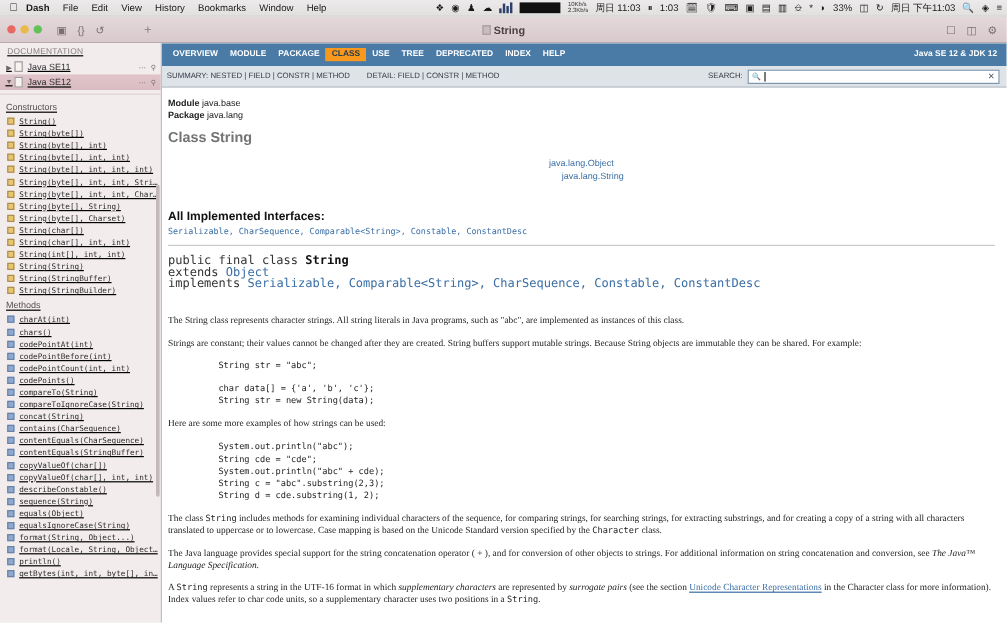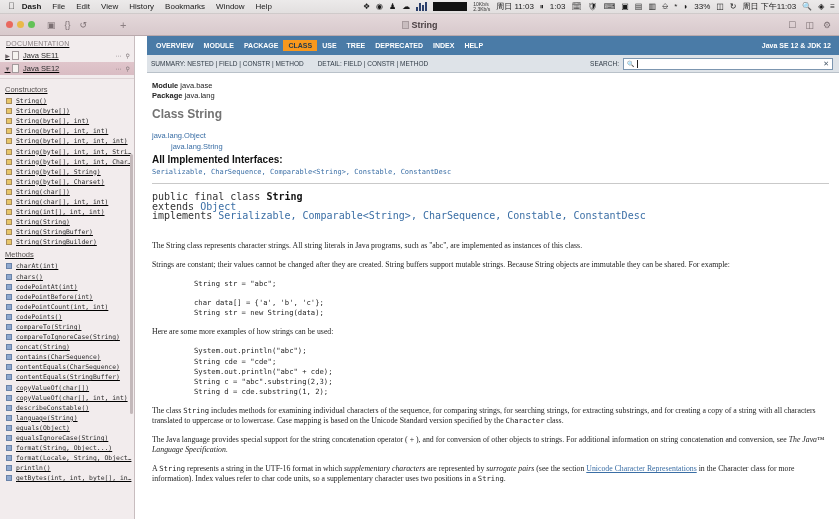--- a/index.html
+++ b/index.html
@@ -86,21 +86,21 @@
     padding-left: 6px; white-space: nowrap; overflow: hidden;
   }
   .sb-item .kicon {
     width: 6px; height: 6px; margin-right: 4px; flex: 0 0 auto;
     border: 1px solid #a98d5a; background: #e8c66a; font-size: 4px;
   }
   .sb-item .kicon.m { border-color: #6a82a8; background: #8fa8cf; }
   .sb-scroll { position: absolute; right: 1px; top: 118px; width: 3px; height: 260px; background: #c3b8ba; border-radius: 2px; }
 
   
-  .main { position: absolute; top: 22px; left: 135px; width: 704px; height: 483px; background: #fff; overflow: hidden; padding-left: 12px; }
+  .main { position: absolute; top: 22px; left: 135px; width: 704px; height: 483px; background: #fff; overflow: hidden; }
   .jd-nav {
     height: 19px; background: #4a7ba7; display: flex; align-items: center;
     padding-left: 4px; font-size: 7px; font-weight: bold; color: #fff;
   }
   .jd-nav .ni { padding: 2px 5px; white-space: nowrap; }
   .jd-nav .ni.active { background: #f8981d; color: #253b4f; }
   .jd-nav .ver { margin-left: auto; padding-right: 8px; font-size: 7px; font-weight: bold; color: #fff; }
 
   .jd-sub {
     height: 18px; background: #dee3e8; border-bottom: 1px solid #b9c1c9;
@@ -115,21 +115,21 @@
     display: flex; align-items: center; padding: 0 3px; position: relative;
   }
   .search-box .mag { font-size: 6px; color: #7a8795; margin-right: 3px; }
   .search-box .caret { width: 1px; height: 8px; background: #222; }
   .search-box .clr { position: absolute; right: 3px; font-size: 7px; color: #4a5b6b; }
 
   .doc { padding: 8px 10px 0 5px; }
   .doc .modline { font-size: 7.5px; color: #222; margin-bottom: 1px; }
   .doc .modline b { font-weight: bold; }
   .doc h2 { font-size: 12px; font-weight: bold; color: #737373; margin: 7px 0 9px 0; }
-  .doc .inherit { font-size: 7.5px; color: #3a6ea5; line-height: 11px; margin-bottom: 2px; }
+  .doc .inherit { font-size: 7.5px; color: #3a6ea5; line-height: 11px; margin-bottom: 23px; text-align: center; }
   .doc .inherit .l2 { padding-left: 19px; }
   .doc .ifh { font-size: 10px; font-weight: bold; color: #111; margin-bottom: 3px; }
   .doc .iflist { font-family: "DejaVu Sans Mono", monospace; font-size: 7px; color: #3a6ea5; }
   .doc hr { border: 0; border-top: 1px solid #c9c9c9; margin: 7px 0 8px 0; }
   .doc pre.sig {
     font-family: "DejaVu Sans Mono", monospace; font-size: 10px; color: #333;
     line-height: 9.6px; margin-bottom: 20px;
   }
   .doc pre.sig b { color: #111; font-weight: bold; }
   .doc pre.sig .lk { color: #3a6ea5; }
@@ -370,21 +370,21 @@
           <div class="sb-item">
             <span class="kicon m"></span>
             <span>copyValueOf(char[], int, int)</span>
           </div>
           <div class="sb-item">
             <span class="kicon m"></span>
             <span>describeConstable()</span>
           </div>
           <div class="sb-item">
             <span class="kicon m"></span>
-            <span>language(String)</span>
+            <span>sequence(String)</span>
           </div>
           <div class="sb-item">
             <span class="kicon m"></span>
             <span>equals(Object)</span>
           </div>
           <div class="sb-item">
             <span class="kicon m"></span>
             <span>equalsIgnoreCase(String)</span>
           </div>
           <div class="sb-item">

